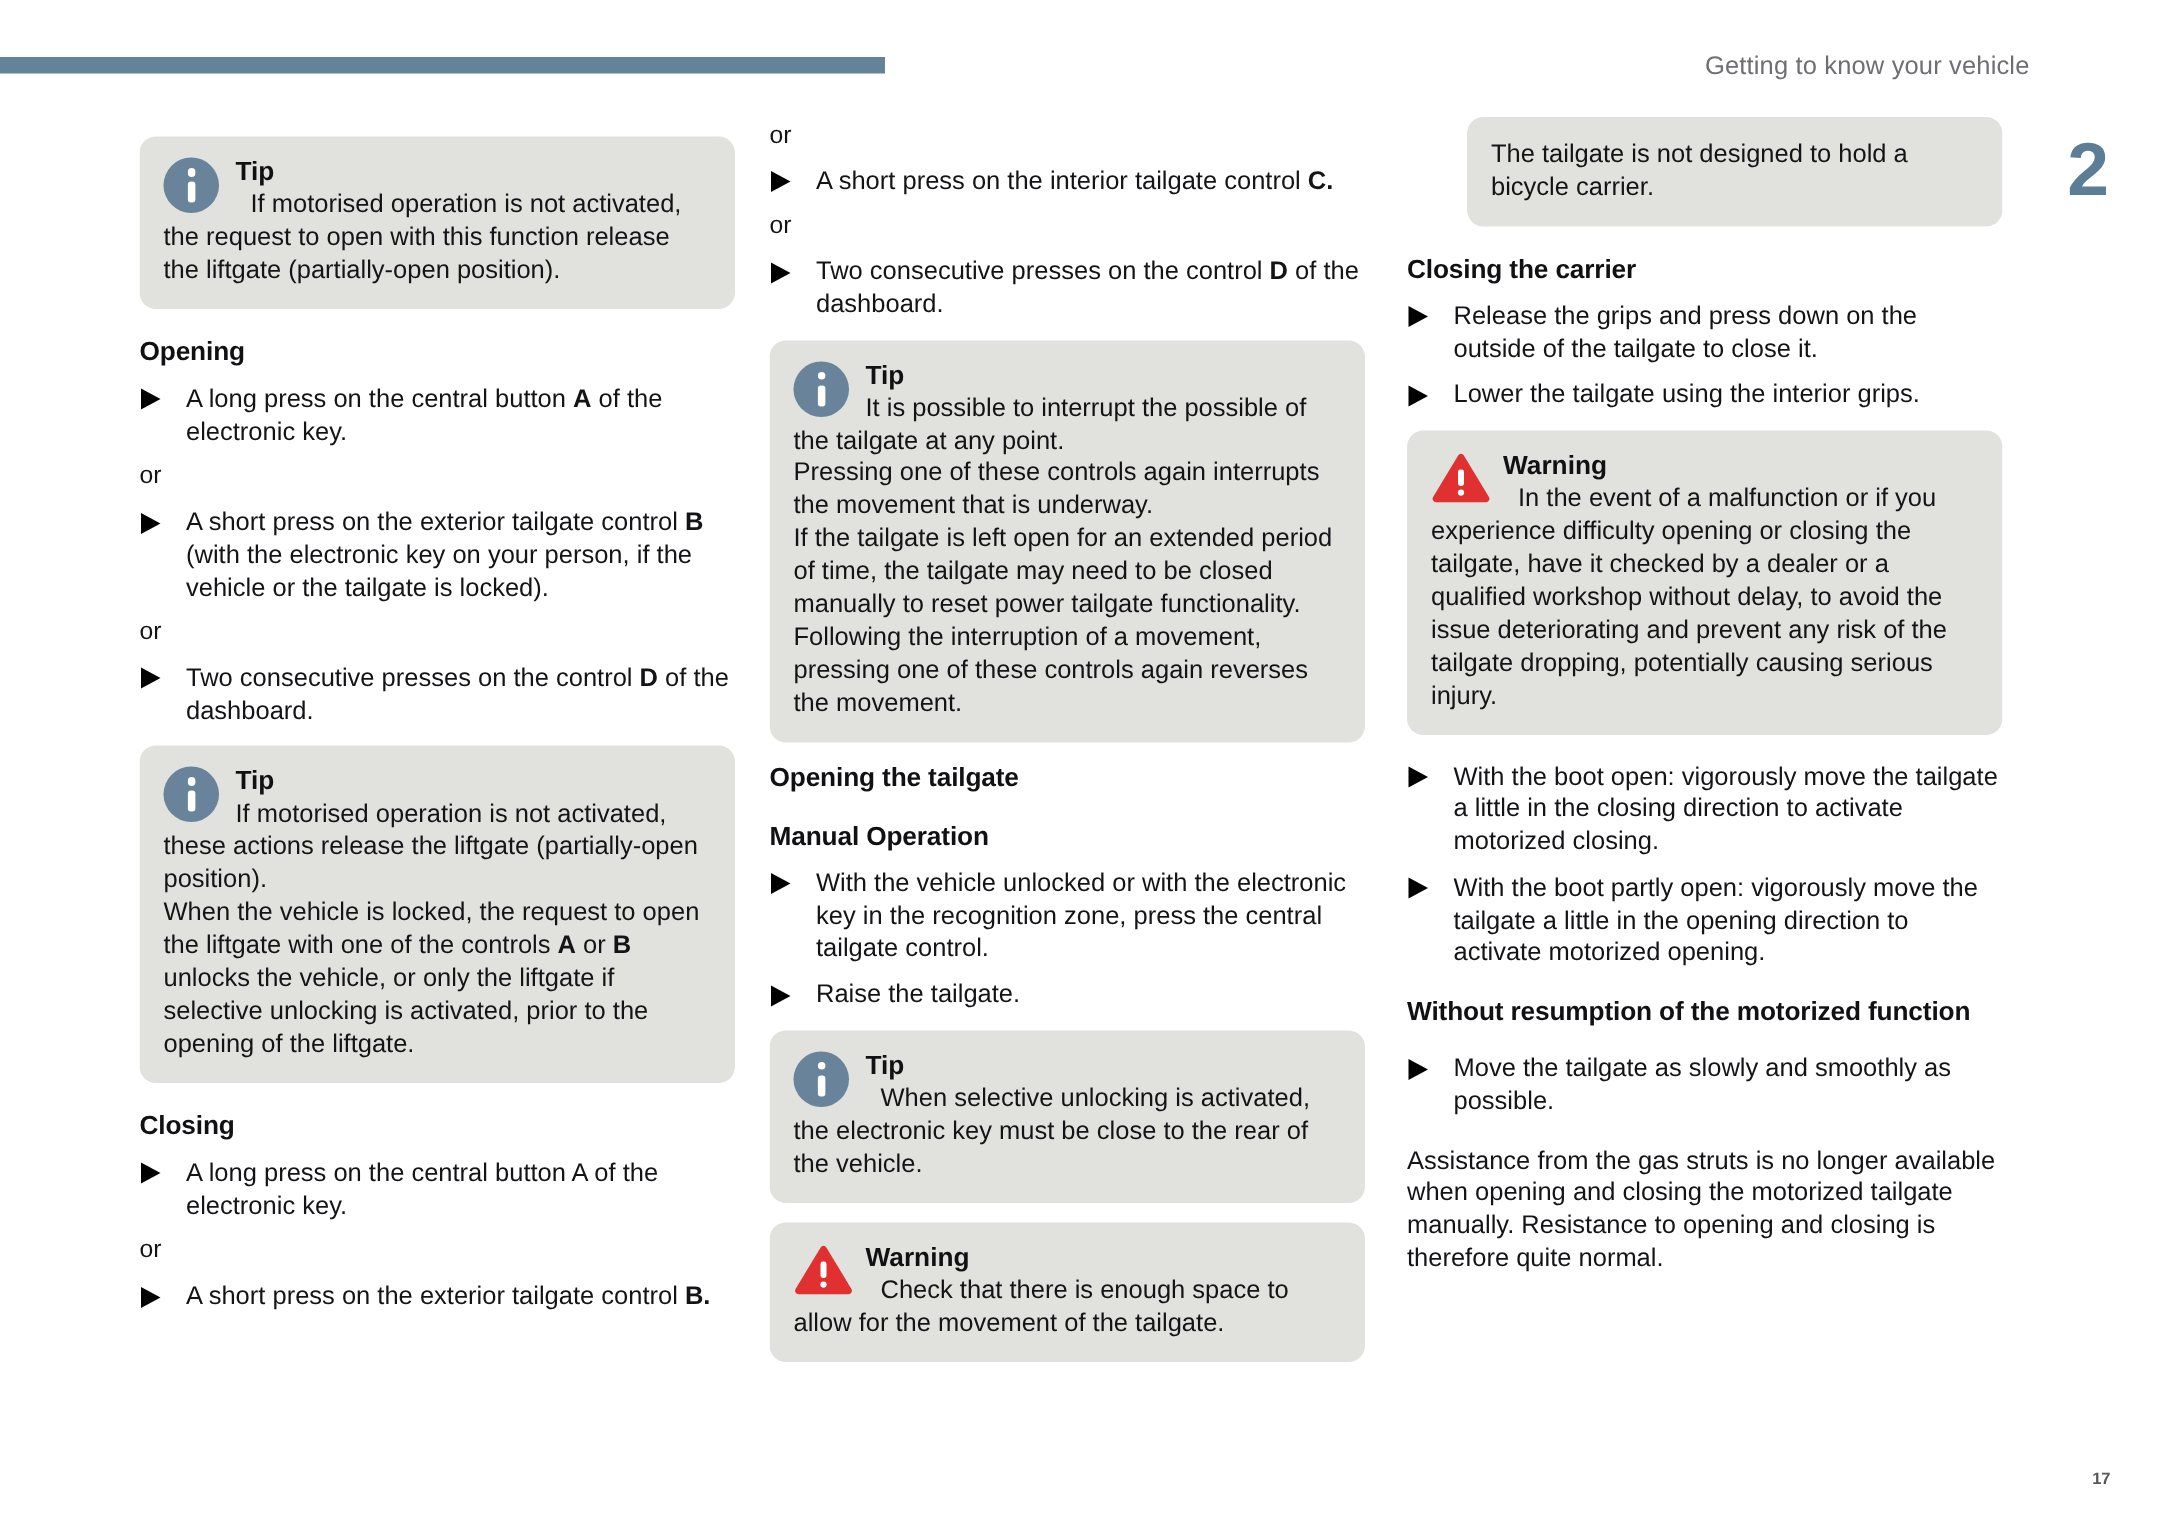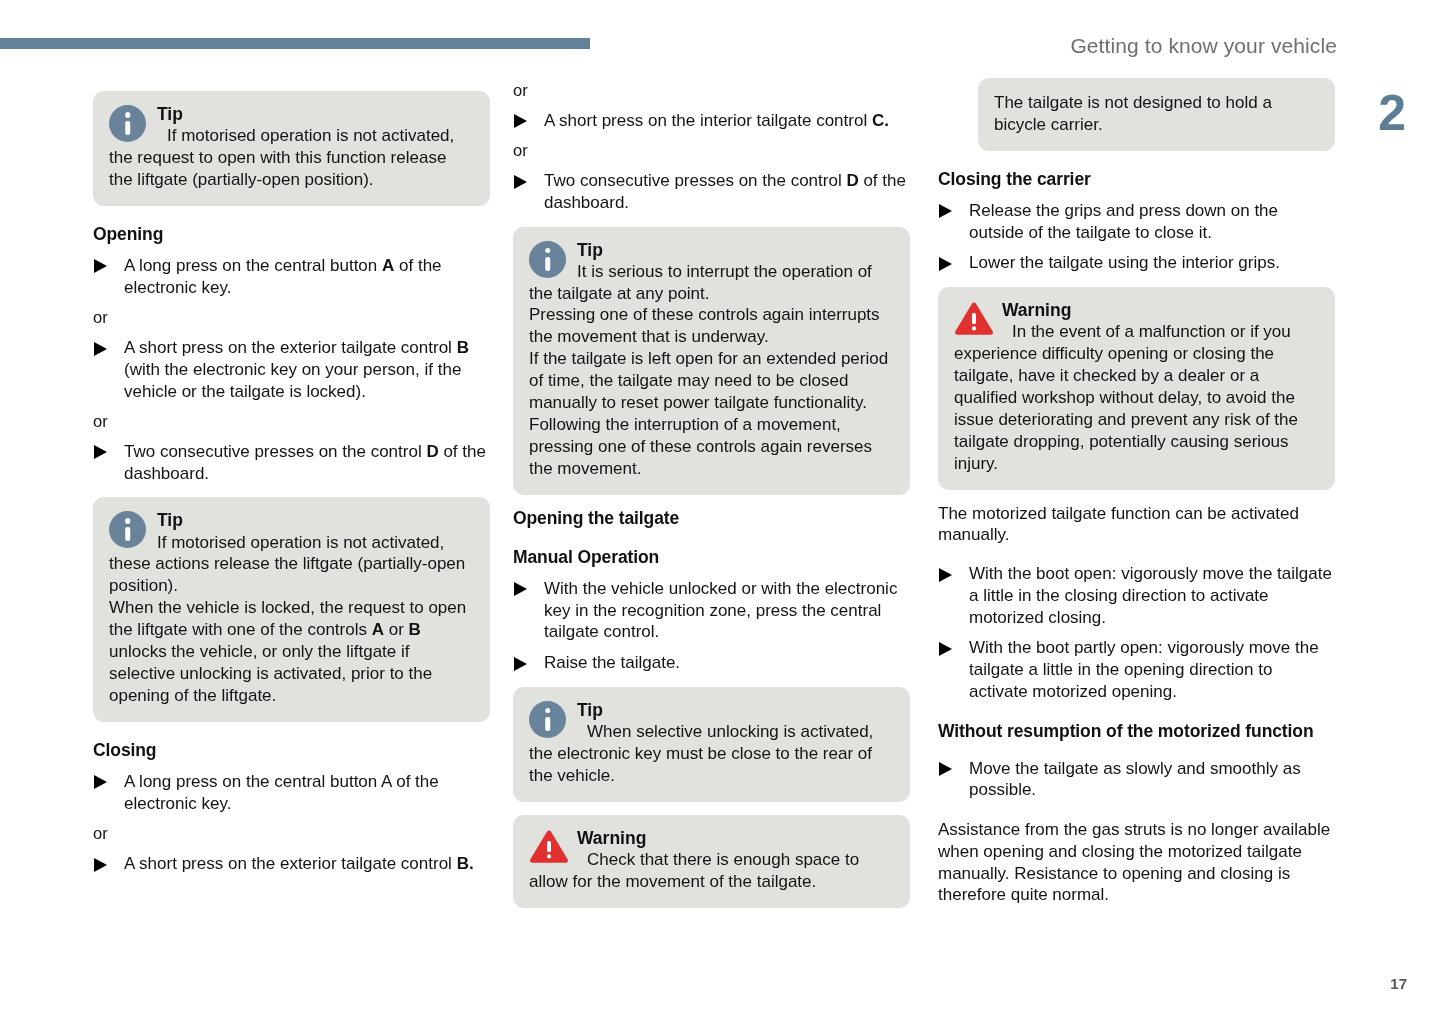--- a/index.html
+++ b/index.html
@@ -24,44 +24,44 @@
     position: absolute;
     left: 0;
     top: 38px;
     width: 590px;
     height: 11px;
     background: #63839a;
   }
 
   .header-title {
     position: absolute;
-    right: 108px;
+    right: 92px;
     top: 34px;
-    font-size: 21px;
+    font-size: 17px;
     color: #6e6e73;
     letter-spacing: 0.1px;
     white-space: nowrap;
   }
 
   .chapter-number {
     position: absolute;
     right: 40px;
     top: 88px;
     font-size: 50px;
     font-weight: bold;
     color: #5b7e96;
     line-height: 1;
     letter-spacing: -1px;
   }
 
   .page-number {
     position: absolute;
     right: 38px;
     bottom: 26px;
-    font-size: 15px;
+    font-size: 11px;
     font-weight: bold;
     color: #58585b;
   }
 
   
   .columns {
     position: absolute;
     left: 0;
     top: 78px;
     width: 1445px;
@@ -286,21 +286,21 @@
         <span class="tri"></span>
         <span>Two consecutive presses on the control </span><b>D</b><span> of the dashboard.</span>
       </div>
 
       <div class="callout">
         <div class="icon-slot">
           <div class="icon-info"></div>
         </div>
         <div class="ctitle">Tip</div>
         <div class="cbody">
-          <p class="indent-first">It is serious to interrupt the operation of the tailgate at any point.</p>
+          <p class="indent-first">It is possible to interrupt the possible of the tailgate at any point.</p>
           <p>Pressing one of these controls again interrupts the movement that is underway.</p>
           <p>If the tailgate is left open for an extended period of time, the tailgate may need to be closed manually to reset power tailgate functionality.</p>
           <p>Following the interruption of a movement, pressing one of these controls again reverses the movement.</p>
         </div>
       </div>
 
       <div class="h2 tight" style="margin-top:6px;">Opening the tailgate</div>
       <div class="h2">Manual Operation</div>
 
       <div class="bullet">
@@ -363,21 +363,20 @@
               <rect x="18" y="12" width="4" height="11" rx="1.6" fill="#ffffff"></rect>
               <circle cx="20" cy="27.4" r="2.1" fill="#ffffff"></circle>
             </svg>
           </div>
         </div>
         <div class="ctitle">Warning</div>
         <div class="cbody indent-first">In the event of a malfunction or if you experience difficulty opening or closing the tailgate, have it checked by a dealer or a qualified workshop without delay, to avoid the issue deteriorating and prevent any risk of the tailgate dropping, potentially causing serious injury.</div>
       </div>
 
 
-      <div class="para">The motorized tailgate function can be activated manually.</div>
 
       <div class="bullet" style="margin-top:17px;">
         <span class="tri"></span>
         <span>With the boot open: vigorously move the tailgate a little in the closing direction to activate motorized closing.</span>
       </div>
 
       <div class="bullet">
         <span class="tri"></span>
         <span>With the boot partly open: vigorously move the tailgate a little in the opening direction to activate motorized opening.</span>
       </div>

